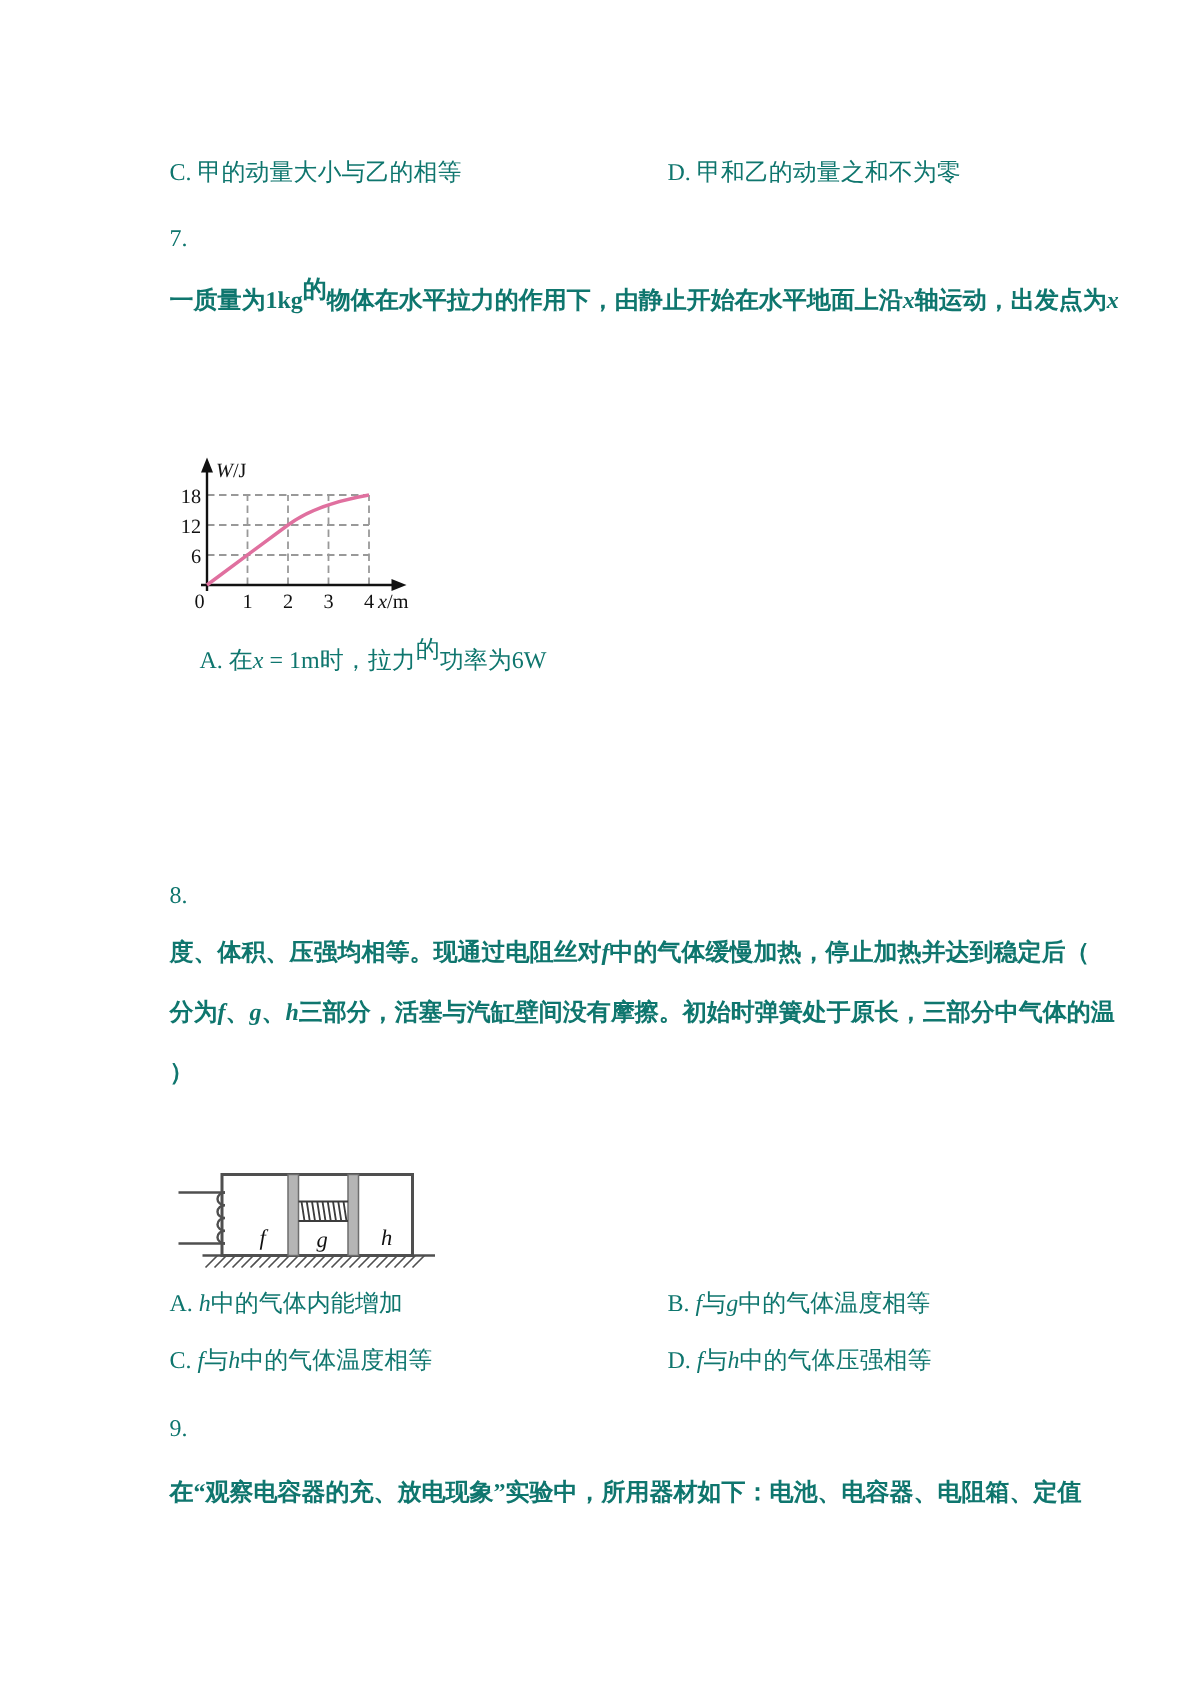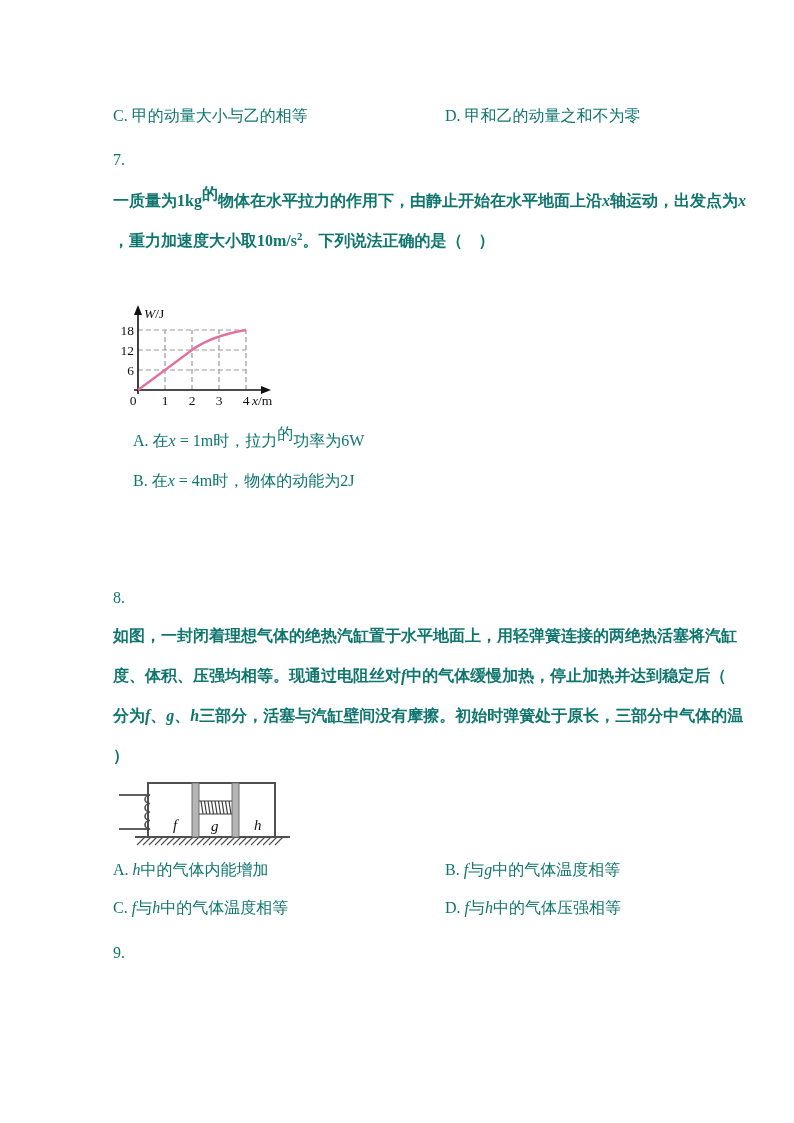--- a/index.html
+++ b/index.html
@@ -25,21 +25,20 @@
 
   <div class="abs" style="top:106px;left:0;width:794px;height:24px;">
     <span class="colL">C. 甲的动量大小与乙的相等</span>
     <span class="colR">D. 甲和乙的动量之和不为零</span>
   </div>
 
   <div class="abs qnum" style="top:150px;left:113px;">7.</div>
 
   <div class="abs" style="top:191px;left:113px;">
     <div class="line">一质量为1kg<span class="raise">的</span>物体在水平拉力的作用下，由静止开始在水平地面上沿<i>x</i>轴运动，出发点为<i>x</i></div>
-    <div class="line">，重力加速度大小取10m/s<sup>2</sup>。下列说法正确的是（　）</div>
   </div>
 
   <svg class="abs" style="top:302px;left:112px;" width="175" height="112" viewBox="0 0 175 112">
     <g stroke="#999999" stroke-width="1.2" stroke-dasharray="5,3">
       <line x1="26" y1="28" x2="134" y2="28"></line>
       <line x1="26" y1="48" x2="134" y2="48"></line>
       <line x1="26" y1="68" x2="134" y2="68"></line>
       <line x1="53" y1="88" x2="53" y2="28"></line>
       <line x1="80" y1="88" x2="80" y2="28"></line>
       <line x1="107" y1="88" x2="107" y2="28"></line>
@@ -59,27 +58,25 @@
     <text class="tick" x="53" y="103" text-anchor="middle">1</text>
     <text class="tick" x="80" y="103" text-anchor="middle">2</text>
     <text class="tick" x="107" y="103" text-anchor="middle">3</text>
     <text class="tick" x="134" y="103" text-anchor="middle">4</text>
     <text class="tick" x="32" y="16"><tspan font-style="italic">W</tspan><tspan>/J</tspan></text>
     <text class="tick" x="140" y="103"><tspan font-style="italic">x</tspan><tspan>/m</tspan></text>
   </svg>
 
   <div class="abs" style="top:431px;left:113px;margin-left:20px;">
     <div class="optline">A. 在<i>x</i> = 1m时，拉力<span class="raise">的</span>功率为6W</div>
-    <div class="optline">B. 在<i>x</i> = 4m时，物体的动能为2J</div>
   </div>
 
   <div class="abs qnum" style="top:588px;left:113px;">8.</div>
 
   <div class="abs" style="top:626px;left:113px;">
-    <div class="line">如图，一封闭着理想气体的绝热汽缸置于水平地面上，用轻弹簧连接的两绝热活塞将汽缸</div>
     <div class="line">度、体积、压强均相等。现通过电阻丝对<i>f</i>中的气体缓慢加热，停止加热并达到稳定后（</div>
     <div class="line">分为<i>f</i>、<i>g</i>、<i>h</i>三部分，活塞与汽缸壁间没有摩擦。初始时弹簧处于原长，三部分中气体的温</div>
     <div class="line">）</div>
   </div>
 
   <svg class="abs" style="top:770px;left:105px;" width="235" height="92" viewBox="0 0 235 92">
 
     <line x1="30" y1="67" x2="185" y2="67" stroke="#4f4f4f" stroke-width="1.8"></line>
     <path stroke="#4f4f4f" stroke-width="1.1" d="M32,75 L40,67 M38,75 L46,67 M44,75 L52,67 M50,75 L58,67 M56,75 L64,67 M62,75 L70,67 M68,75 L76,67 M74,75 L82,67 M80,75 L88,67 M86,75 L94,67 M92,75 L100,67 M98,75 L106,67 M104,75 L112,67 M110,75 L118,67 M116,75 L124,67 M122,75 L130,67 M128,75 L136,67 M134,75 L142,67 M140,75 L148,67 M146,75 L154,67 M152,75 L160,67 M158,75 L166,67 M164,75 L172,67 M170,75 L178,67"></path>
 
@@ -106,14 +103,17 @@
   <div class="abs" style="top:860px;left:0;width:794px;height:24px;">
     <span class="colL">A. <i>h</i>中的气体内能增加</span>
     <span class="colR">B. <i>f</i>与<i>g</i>中的气体温度相等</span>
   </div>
   <div class="abs" style="top:898px;left:0;width:794px;height:24px;">
     <span class="colL">C. <i>f</i>与<i>h</i>中的气体温度相等</span>
     <span class="colR">D. <i>f</i>与<i>h</i>中的气体压强相等</span>
   </div>
 
   <div class="abs qnum" style="top:943px;left:113px;">9.</div>
+  <div class="abs" style="top:986px;left:113px;">
+    <div class="line">在“观察电容器的充、放电现象”实验中，所用器材如下：电池、电容器、电阻箱、定值</div>
+  </div>
 
 </div>
 
 </body></html>

